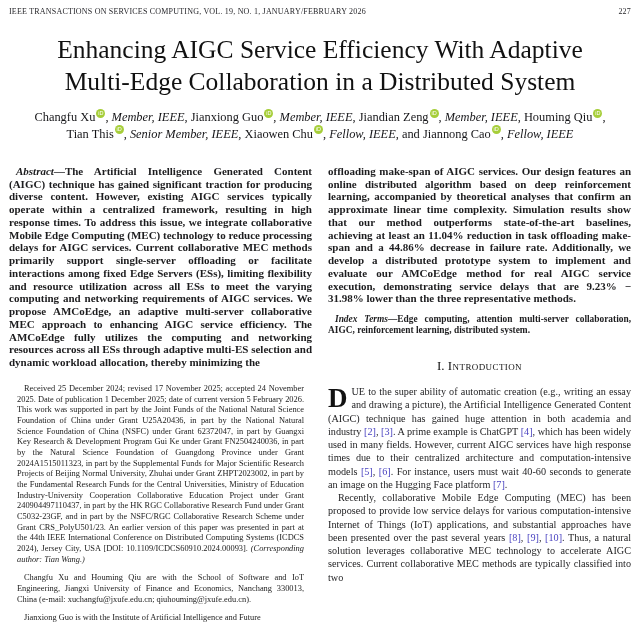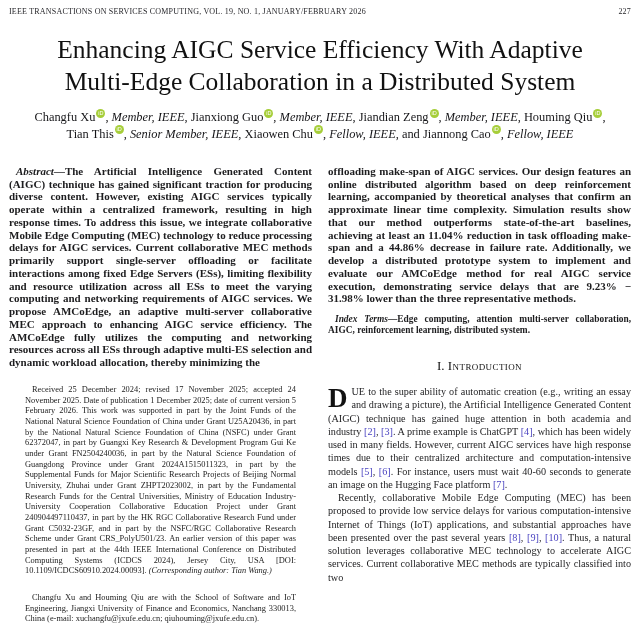--- a/index.html
+++ b/index.html
@@ -26,21 +26,21 @@
   .cols{display:flex;gap:16px;padding:0 9px;margin-top:23px;}
   .col{width:303px;}
   .abs{
     font-weight:bold;font-size:11px;line-height:1.16;text-align:justify;margin:0;
   }
   .abs.indent{text-indent:7px;}
   .abs-label{font-style:italic;}
   .foot{
     margin-top:15px;font-size:8.4px;line-height:1.27;text-align:justify;color:#222;
   }
-  .foot p{margin:16px;text-indent:7px;}
+  .foot p{margin:8px;text-indent:7px;}
   .idx{
     font-weight:bold;font-size:9.4px;line-height:1.16;text-align:justify;
     margin:9px 0 0 0;text-indent:7px;
   }
   .sec-head{
     text-align:center;margin-top:22px;font-size:13px;color:#111;
   }
   .sc{font-variant:small-caps;letter-spacing:.4px;}
   .intro{
     font-size:10.2px;line-height:1.3;text-align:justify;margin:11px 0 0 0;

